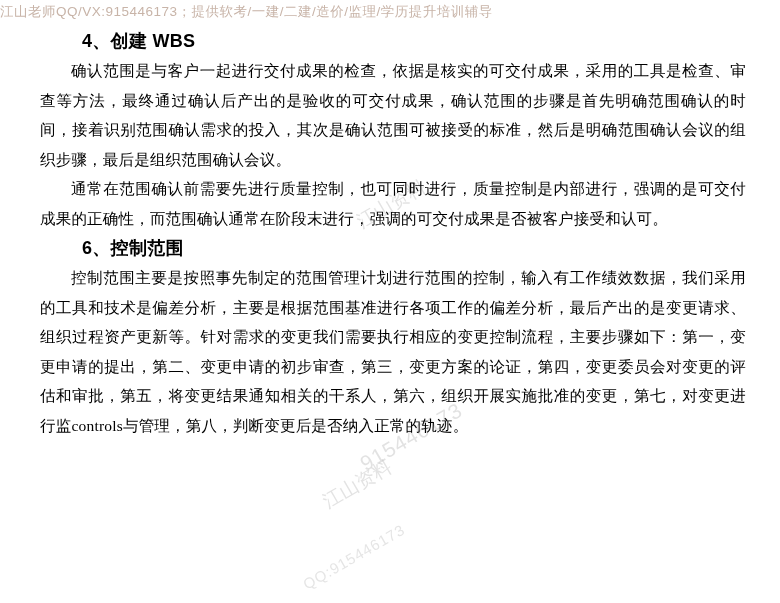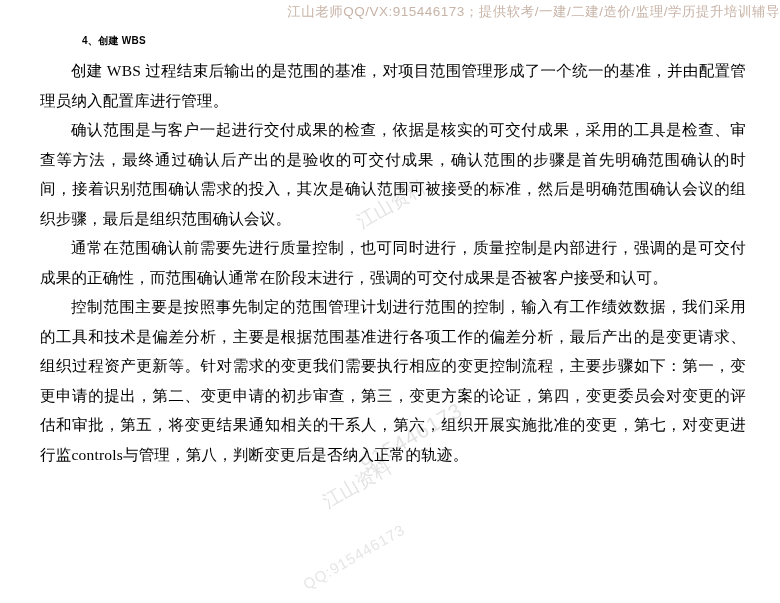--- a/index.html
+++ b/index.html
@@ -24,41 +24,41 @@
     overflow: hidden;
   }
   
   .top-banner {
     position: absolute;
     top: 0;
     left: 0;
     width: 780px;
     height: 24px;
     line-height: 24px;
-    text-align: right;
+    text-align: left;
     font-family: "Liberation Sans", "DejaVu Sans", sans-serif;
     font-size: 13.5px;
     letter-spacing: 0.5px;
     color: #c8b4a8;
     white-space: nowrap;
     overflow: hidden;
     z-index: 5;
     pointer-events: none;
   }
   .content {
     position: relative;
     padding-top: 26px;
     z-index: 3;
   }
   h3.heading {
     margin: 0;
     padding: 0;
     font-family: "Liberation Sans", "DejaVu Sans", sans-serif;
     font-weight: bold;
-    font-size: 10px;
+    font-size: 18px;
     line-height: 30px;
     text-indent: 42px;
     letter-spacing: 0.3px;
   }
   p.para {
     margin: 0;
     padding: 0;
     font-size: 15.5px;
     line-height: 29.5px;
     text-align: justify;
@@ -116,26 +116,26 @@
 
   <div class="wm wm-1">江山资料</div>
   <div class="wm wm-2">江山资料</div>
   <div class="wm wm-3">915446173</div>
   <div class="wm wm-4">QQ:915446173</div>
 
   <div class="content">
 
     <section>
       <h3 class="heading">4、创建 WBS</h3>
-      <p class="para">创建 WBS 过程结束后输出的是范围的基准，对项目范围管理形成了一个统一的基准，并由配置管理员纳入配置库进行管理。</p>
     </section>
 
     <section>
       <p class="para">确认范围是与客户一起进行交付成果的检查，依据是核实的可交付成果，采用的工具是检查、审查等方法，最终通过确认后产出的是验收的可交付成果，确认范围的步骤是首先明确范围确认的时间，接着识别范围确认需求的投入，其次是确认范围可被接受的标准，然后是明确范围确认会议的组织步骤，最后是组织范围确认会议。</p>
       <p class="para">通常在范围确认前需要先进行质量控制，也可同时进行，质量控制是内部进行，强调的是可交付成果的正确性，而范围确认通常在阶段末进行，强调的可交付成果是否被客户接受和认可。</p>
     </section>
 
     <section>
+      <h3 class="heading">6、控制范围</h3>
       <p class="para">控制范围主要是按照事先制定的范围管理计划进行范围的控制，输入有工作绩效数据，我们采用的工具和技术是偏差分析，主要是根据范围基准进行各项工作的偏差分析，最后产出的是变更请求、组织过程资产更新等。针对需求的变更我们需要执行相应的变更控制流程，主要步骤如下：第一，变更申请的提出，第二、变更申请的初步审查，第三，变更方案的论证，第四，变更委员会对变更的评估和审批，第五，将变更结果通知相关的干系人，第六，组织开展实施批准的变更，第七，对变更进行监controls与管理，第八，判断变更后是否纳入正常的轨迹。</p>
     </section>
 
   </div>
 </div>
 
 </body></html>

